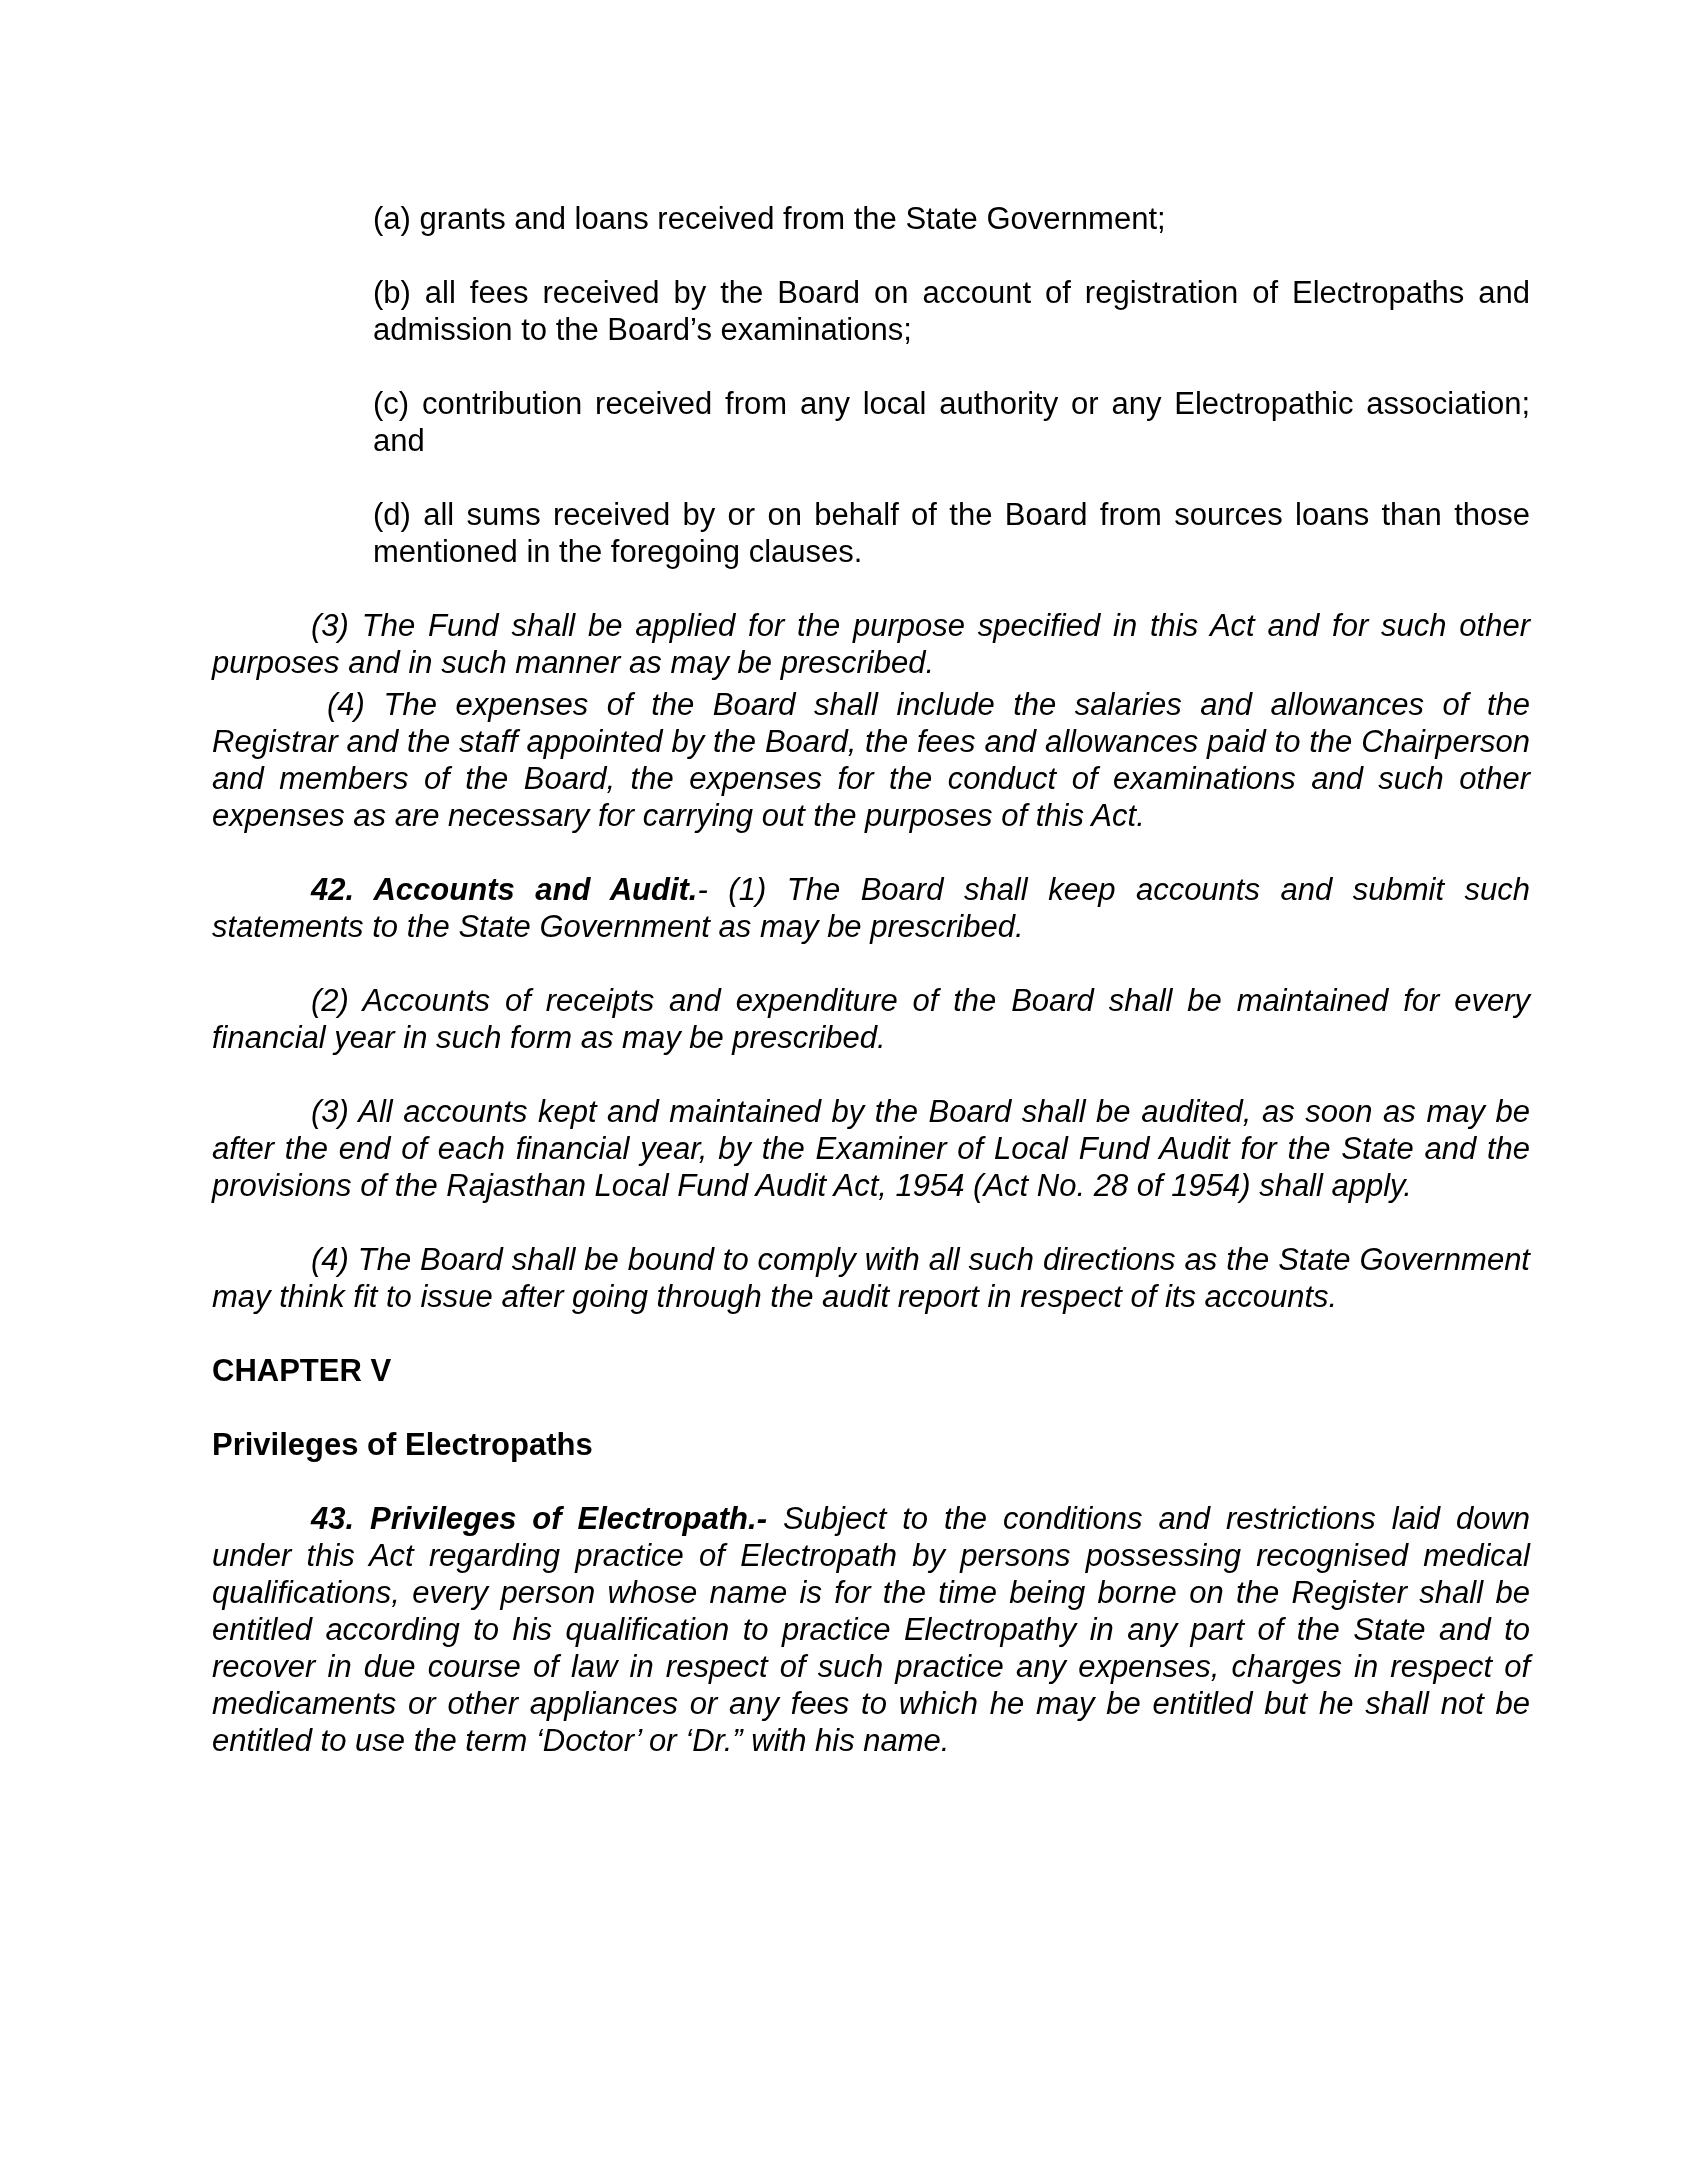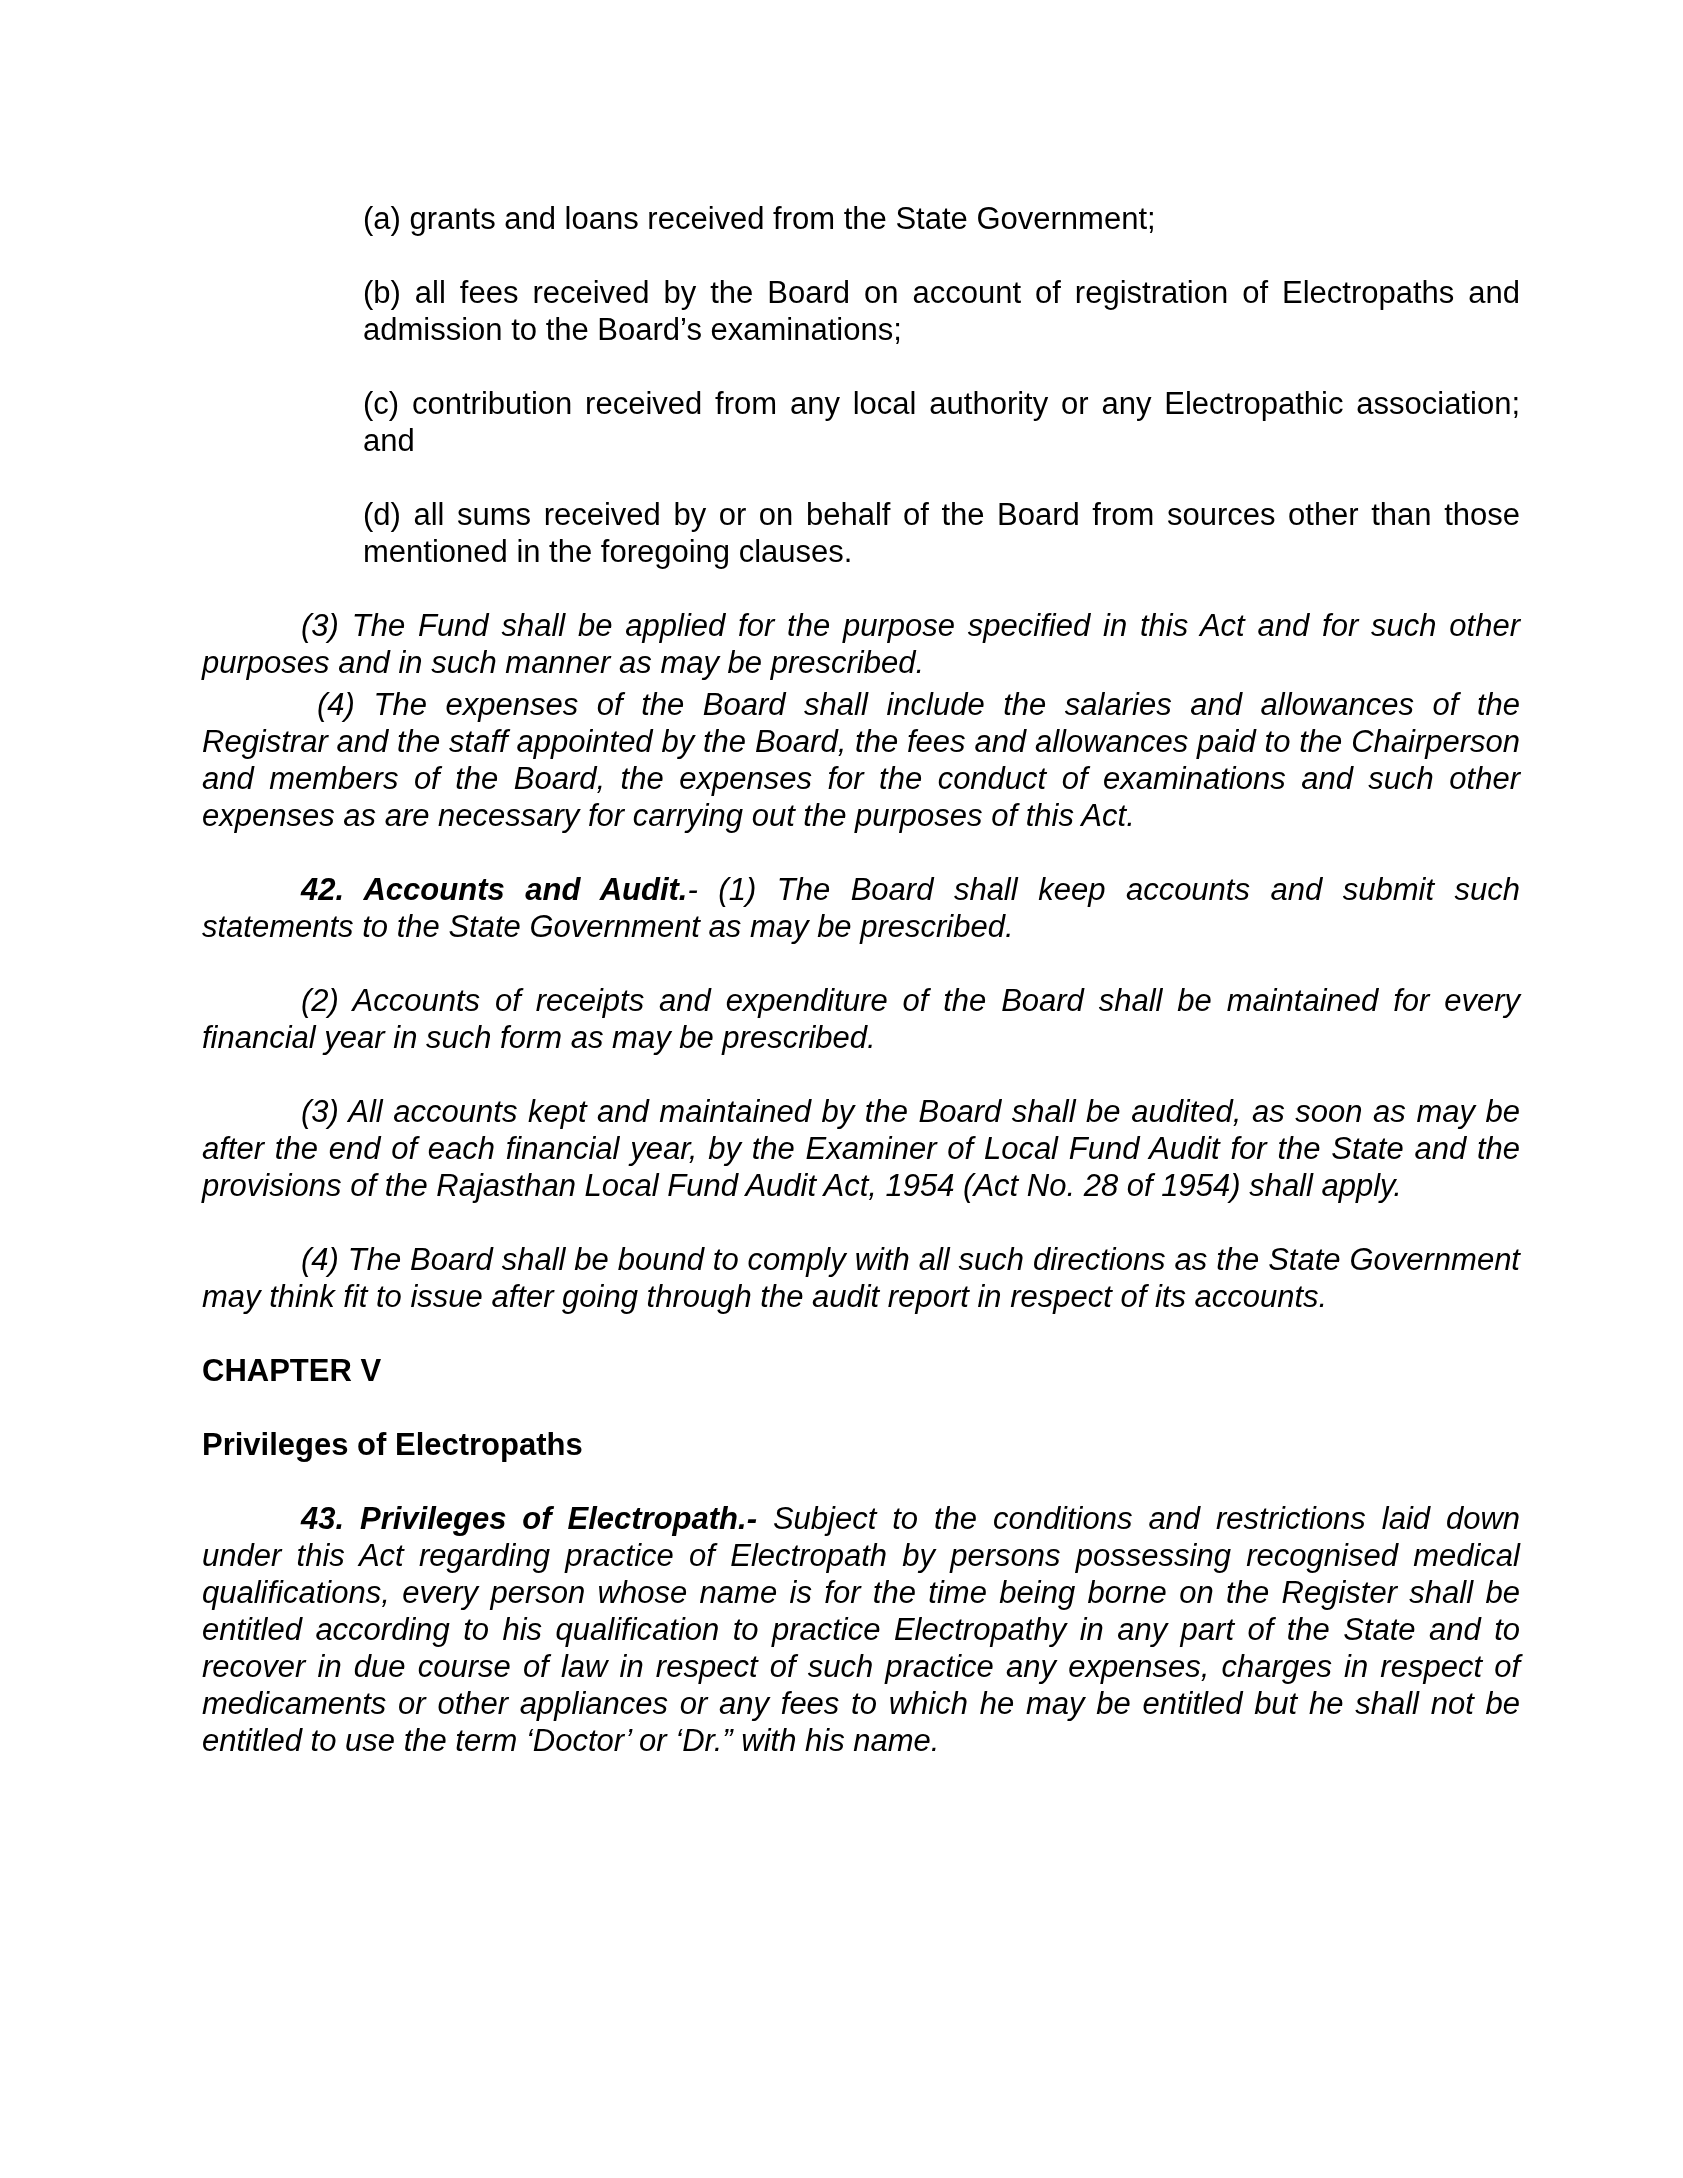--- a/index.html
+++ b/index.html
@@ -18,21 +18,21 @@
   .page {
     position: absolute;
     left: 0;
     top: 0;
     width: 1683px;
     height: 2178px;
     background: #ffffff;
   }
   .content {
     position: absolute;
-    left: 202px;
+    left: 212px;
     top: 200px;
     width: 1318px;
   }
   p {
     margin: 0;
     font-size: 31px;
     line-height: 37px;
     text-align: justify;
     color: #000000;
   }
@@ -73,21 +73,21 @@
 </style>
 </head>
 <body>
 
 <div class="page">
   <div class="content">
 
     <p class="clause">(a) grants and loans received from the State Government;</p>
     <p class="clause">(b) all fees received by the Board on account of registration of Electropaths and admission to the Board’s examinations;</p>
     <p class="clause">(c) contribution received from any local authority or any Electropathic association; and</p>
-    <p class="clause">(d) all sums received by or on behalf of the Board from sources other than those mentioned in the foregoing clauses.</p>
+    <p class="clause">(d) all sums received by or on behalf of the Board from sources loans than those mentioned in the foregoing clauses.</p>
 
     <p class="para">(3) The Fund shall be applied for the purpose specified in this Act and for such other purposes and in such manner as may be prescribed.</p>
     <p class="para snug indent-wide">(4) The expenses of the Board shall include the salaries and allowances of the Registrar and the staff appointed by the Board, the fees and allowances paid to the Chairperson and members of the Board, the expenses for the conduct of examinations and such other expenses as are necessary for carrying out the purposes of this Act.</p>
 
     <p class="para"><span class="bold-run">42. Accounts and Audit.</span><span>- (1) The Board shall keep accounts and submit such statements to the State Government as may be prescribed.</span></p>
     <p class="para">(2) Accounts of receipts and expenditure of the Board shall be maintained for every financial year in such form as may be prescribed.</p>
     <p class="para">(3) All accounts kept and maintained by the Board shall be audited, as soon as may be after the end of each financial year, by the Examiner of Local Fund Audit for the State and the provisions of the Rajasthan Local Fund Audit Act, 1954 (Act No. 28 of 1954) shall apply.</p>
     <p class="para">(4) The Board shall be bound to comply with all such directions as the State Government may think fit to issue after going through the audit report in respect of its accounts.</p>
 
     <p class="chapter-title">CHAPTER V</p>

